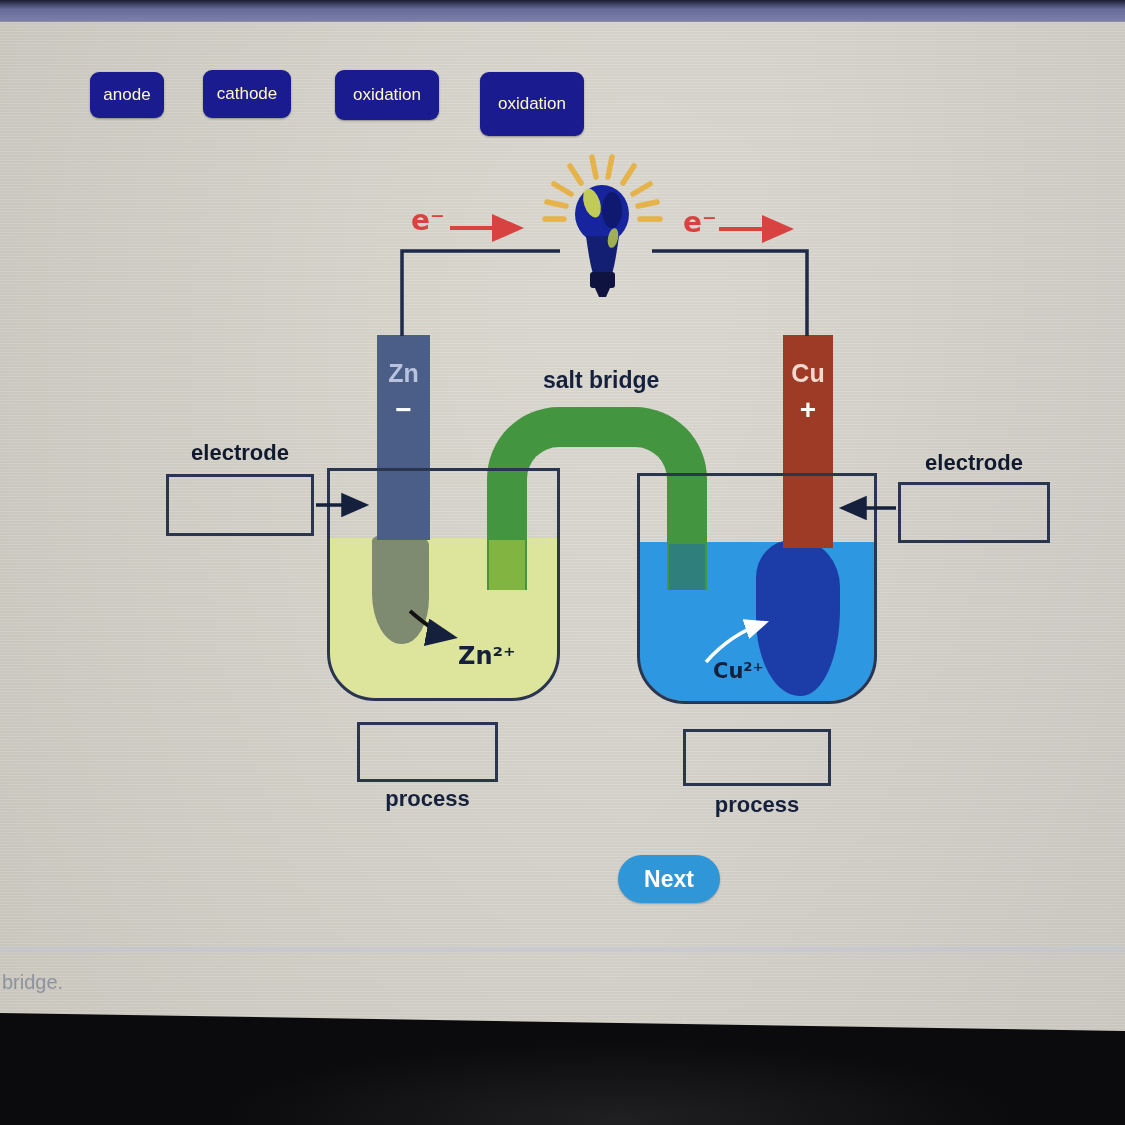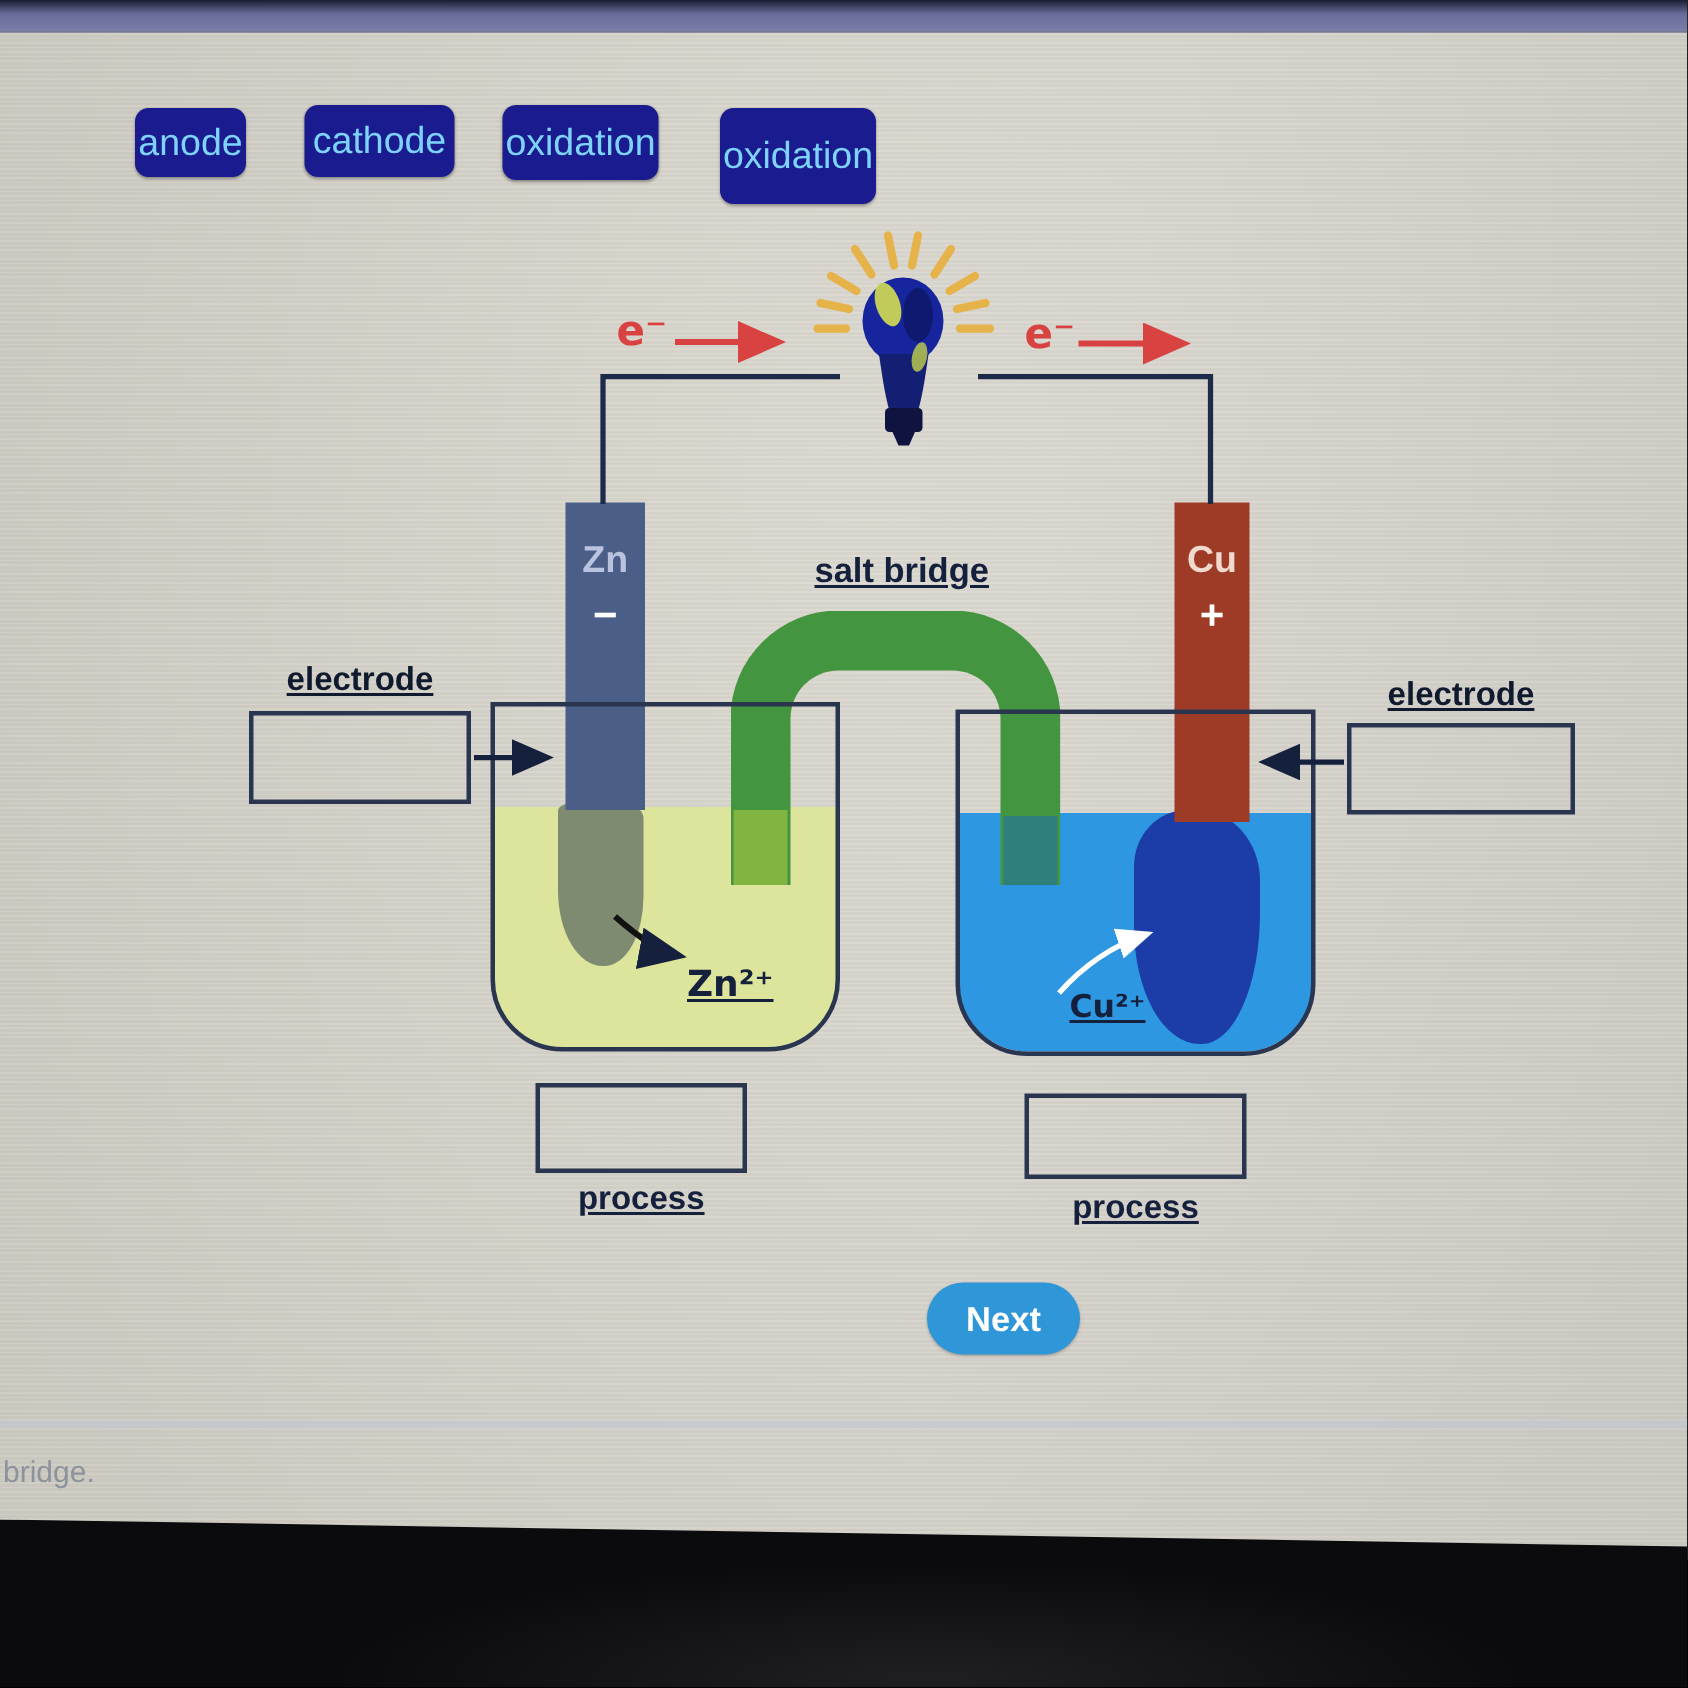--- a/index.html
+++ b/index.html
@@ -13,24 +13,24 @@
   .screen::after { content:""; position:absolute; inset:0; pointer-events:none;
     background:repeating-linear-gradient(0deg, rgba(255,255,255,.05) 0 1px, rgba(0,0,0,.025) 1px 3px),
                radial-gradient(ellipse at 50% 30%, rgba(255,255,255,.06), rgba(0,0,0,.04) 90%); }
 
   .topbar { position:absolute; left:0; top:0; width:100%; height:22px;
     background:linear-gradient(#191c30 0%, #30344f 12%, #696d9b 45%, #7a7ea8 100%);
     border-bottom:1px solid rgba(230,232,245,.55); z-index:9; }
 
   
   .chip { position:absolute; display:flex; align-items:center; justify-content:center;
-    background:#1a1b8e; color:#7dd3fc; border-radius:9px; font-size:25px;
+    background:#1a1b8e; color:#fef9c3; border-radius:9px; font-size:17px;
     box-shadow:0 1px 2px rgba(0,0,0,.35); z-index:8; }
   #chip-anode     { left:90px;  top:72px; width:74px;  height:46px; }
-  #chip-cathode   { left:203px; top:70px; width:100px;  height:48px; }
+  #chip-cathode   { left:203px; top:70px; width:88px;  height:48px; }
   #chip-reduction { left:335px; top:70px; width:104px; height:50px; }
   #chip-oxidation { left:480px; top:72px; width:104px; height:64px; }
 
   
   .solution { position:absolute; z-index:1; }
   #zn-solution { left:329px; top:538px; width:229px; height:160px; background:#dde49b; border-radius:0 0 46px 46px; }
   #cu-solution { left:639px; top:542px; width:236px; height:159px; background:#2e97e2; border-radius:0 0 46px 46px; }
 
   #zn-corroded { position:absolute; left:372px; top:534px; width:57px; height:110px; z-index:2;
     background:#7f8b70; border-radius:30% 38% 46% 52% / 6% 10% 42% 46%; }
@@ -58,21 +58,21 @@
   .electrode .charge { margin-top:6px; font-size:28px; font-weight:bold; color:#fff; }
 
   
   .dropbox { position:absolute; border:3px solid #2a3550; background:transparent; z-index:8; }
   #electrode-box-left  { left:166px; top:474px; width:148px; height:62px; }
   #electrode-box-right { left:898px; top:482px; width:152px; height:61px; }
   #process-box-left    { left:357px; top:722px; width:141px; height:60px; }
   #process-box-right   { left:683px; top:729px; width:148px; height:57px; }
 
   
-  .lbl { position:absolute; color:#15203d; font-weight:bold; z-index:8; white-space:nowrap;text-decoration:underline; }
+  .lbl { position:absolute; color:#15203d; font-weight:bold; z-index:8; white-space:nowrap; }
   #salt-bridge-label { left:543px; top:367px; font-size:23px; }
   #electrode-label-left  { left:166px; top:440px; width:148px; text-align:center; font-size:22px; color:#101a2e; }
   #electrode-label-right { left:898px; top:450px; width:152px; text-align:center; font-size:22px; color:#101a2e; }
   #process-label-left  { left:357px; top:786px; width:141px; text-align:center; font-size:22px; }
   #process-label-right { left:683px; top:792px; width:148px; text-align:center; font-size:22px; }
   .ion { font-family:"DejaVu Sans", sans-serif; }
   #zn-ion { left:458px; top:642px; font-size:24px; }
   #cu-ion { left:713px; top:659px; font-size:21px; }
   .elabel { position:absolute; color:#d84341; font-weight:bold; font-size:28px;
     font-family:"DejaVu Sans", sans-serif; z-index:8; }

